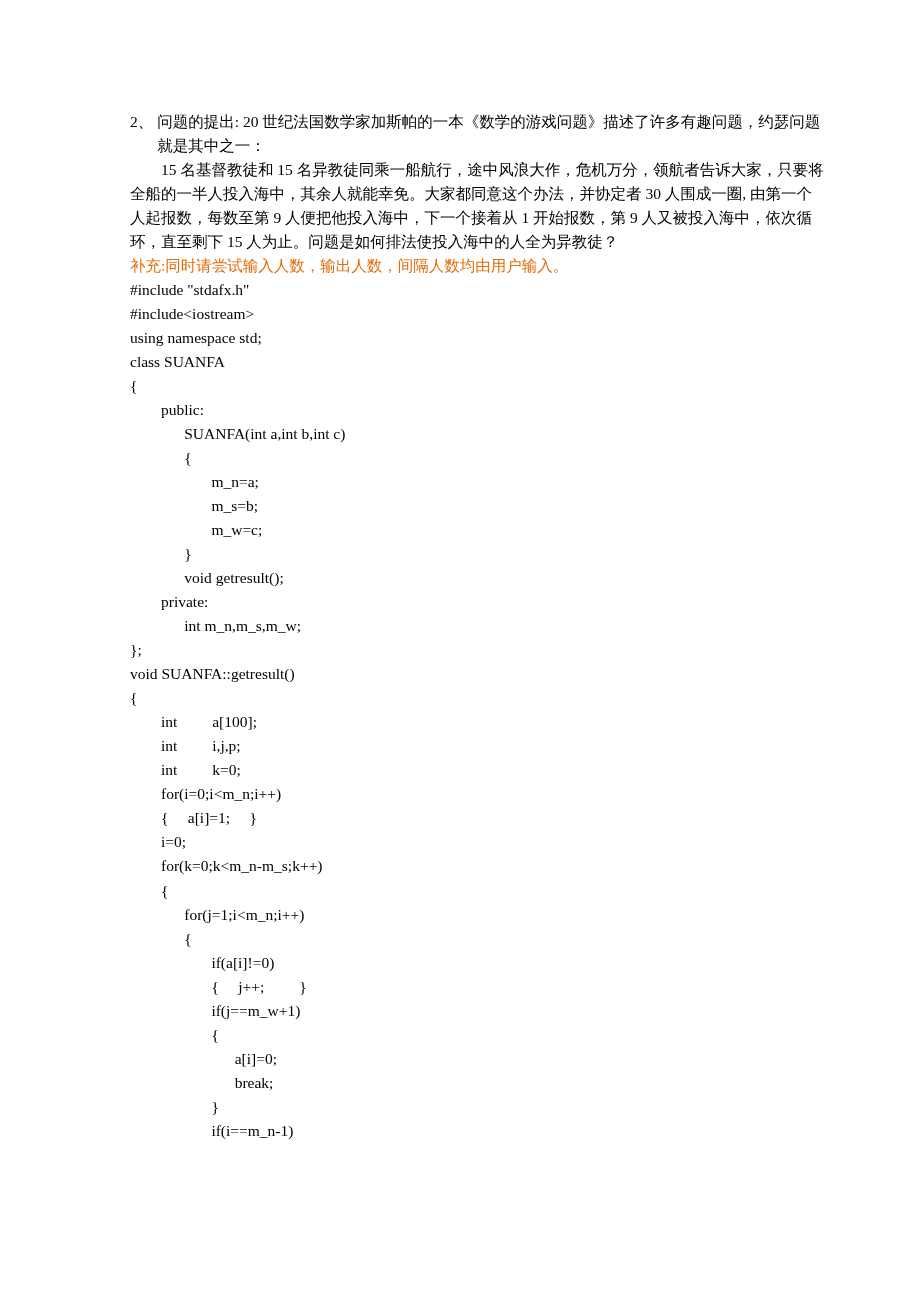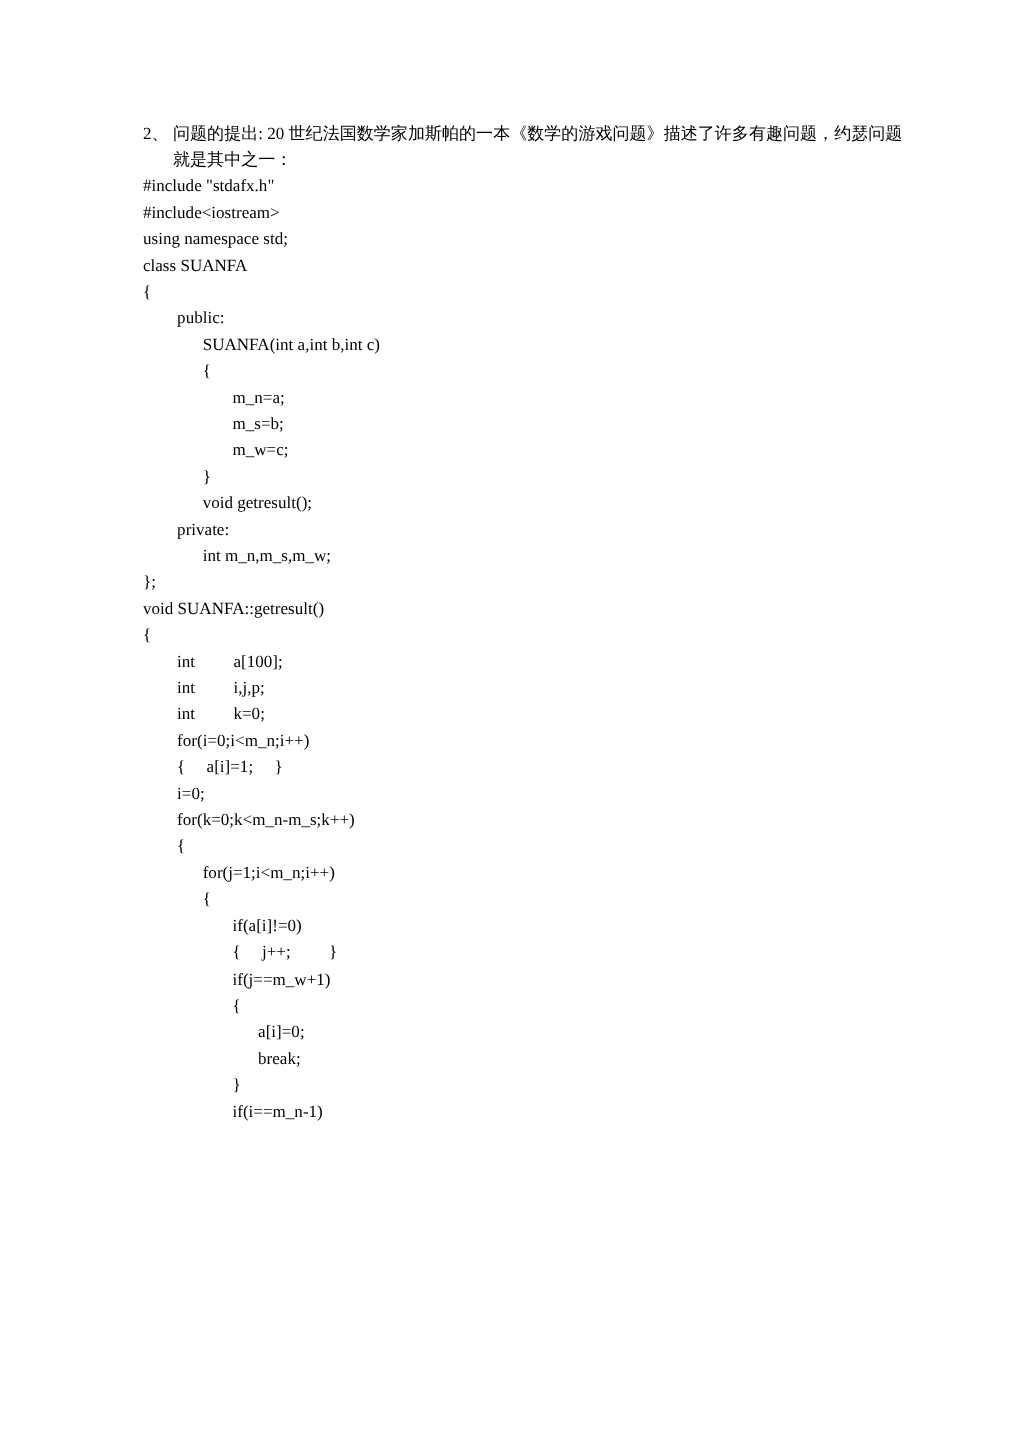--- a/index.html
+++ b/index.html
@@ -41,17 +41,19 @@
 </head>
 <body>
 
 <div class="page">
 
   <div class="q-row">
     <div class="q-num">2、</div>
     <div class="q-body">问题的提出: 20 世纪法国数学家加斯帕的一本《数学的游戏问题》描述了许多有趣问题，约瑟问题就是其中之一：</div>
   </div>
 
+  <div class="para">15 名基督教徒和 15 名异教徒同乘一船航行，途中风浪大作，危机万分，领航者告诉大家，只要将全船的一半人投入海中，其余人就能幸免。大家都同意这个办法，并协定者 30 人围成一圈, 由第一个人起报数，每数至第 9 人便把他投入海中，下一个接着从 1 开始报数，第 9 人又被投入海中，依次循环，直至剩下 15 人为止。问题是如何排法使投入海中的人全为异教徒？</div>
 
+  <div class="orange">补充:同时请尝试输入人数，输出人数，间隔人数均由用户输入。</div>
 
   <div class="code" id="code-block"><div>#include "stdafx.h"</div><div>#include&lt;iostream&gt;</div><div>using namespace std;</div><div>class SUANFA</div><div>{</div><div>        public:</div><div>              SUANFA(int a,int b,int c)</div><div>              {</div><div>                     m_n=a;</div><div>                     m_s=b;</div><div>                     m_w=c;</div><div>              }</div><div>              void getresult();</div><div>        private:</div><div>              int m_n,m_s,m_w;</div><div>};</div><div>void SUANFA::getresult()</div><div>{</div><div>        int         a[100];</div><div>        int         i,j,p;</div><div>        int         k=0;</div><div>        for(i=0;i&lt;m_n;i++)</div><div>        {     a[i]=1;     }</div><div>        i=0;</div><div>        for(k=0;k&lt;m_n-m_s;k++)</div><div>        {</div><div>              for(j=1;i&lt;m_n;i++)</div><div>              {</div><div>                     if(a[i]!=0)</div><div>                     {     j++;         }</div><div>                     if(j==m_w+1)</div><div>                     {</div><div>                           a[i]=0;</div><div>                           break;</div><div>                     }</div><div>                     if(i==m_n-1)</div></div>
 
 </div>
 
 </body></html>

